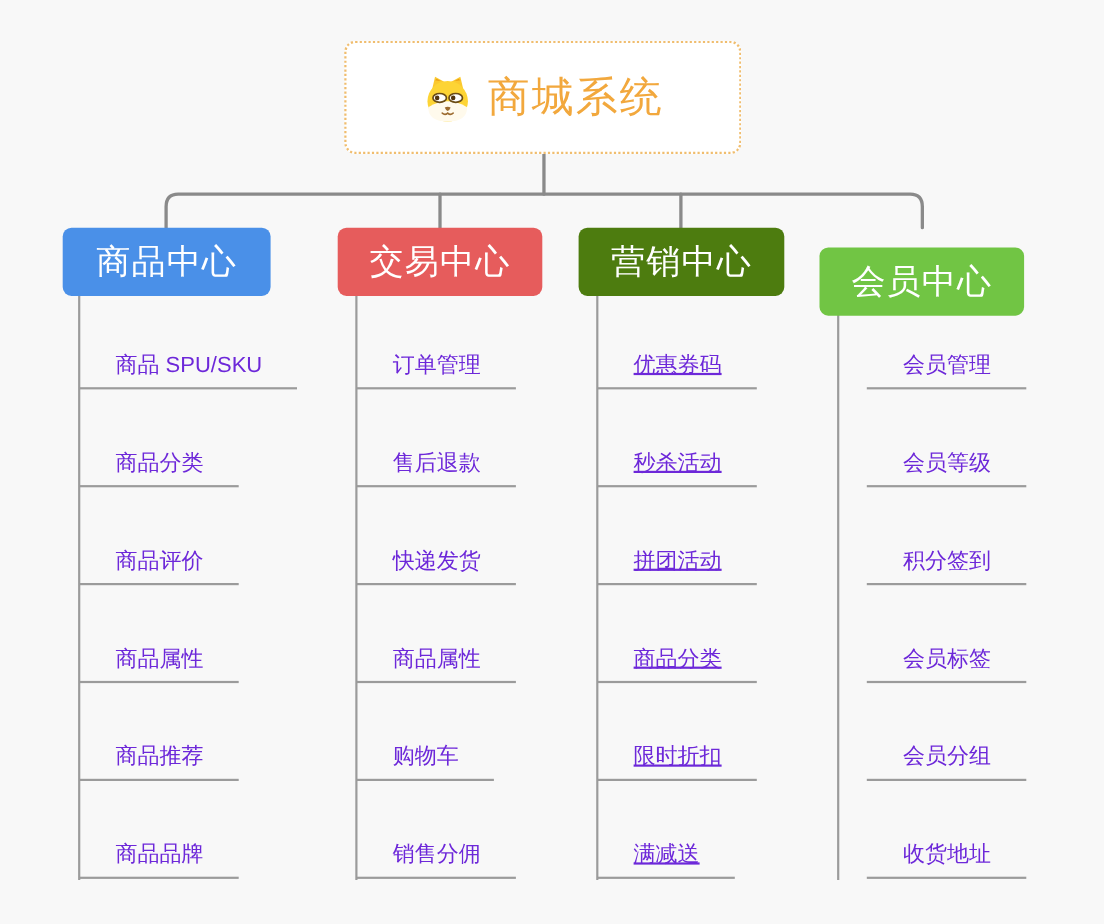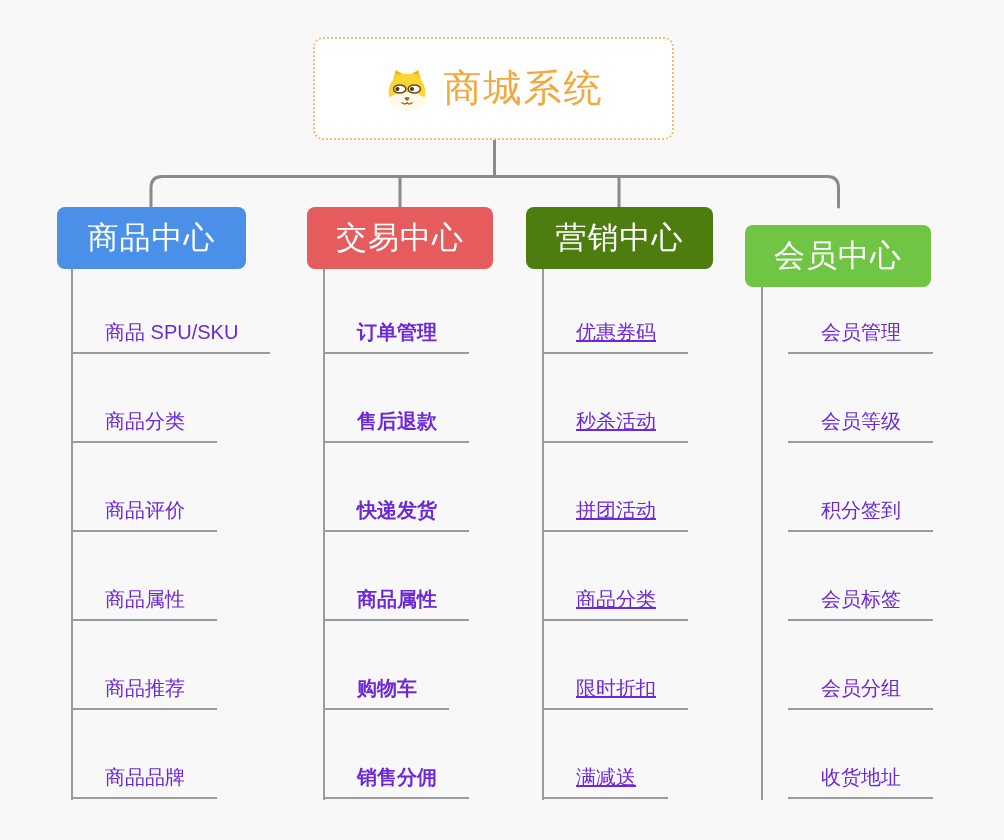--- a/index.html
+++ b/index.html
@@ -33,21 +33,21 @@
   .branch-2{left:526px;width:187px;}
   .branch-3{left:745px;width:186px;margin-top:18px;}
   
   .subtopic{
     position:absolute;z-index:1;
     font-size:20px;line-height:30px;color:#6d28d9;
     padding:0 32px 5px 33px;
     border-bottom:2px solid #9b9b9b;
     white-space:nowrap;
   }
-  .col-0{left:72px;} .col-1{left:324px;font-weight:bold;} .col-2{left:543px;text-decoration:underline;} .col-3{left:788px;}
+  .col-0{left:72px;} .col-1{left:324px;} .col-2{left:543px;text-decoration:underline;} .col-3{left:788px;}
   .row-0{top:317px;} .row-1{top:406px;} .row-2{top:495px;}
   .row-3{top:584px;} .row-4{top:673px;} .row-5{top:762px;}
 </style>
 </head>
 <body>
 
 <svg class="connector-svg" viewBox="0 0 1004 840">
   <g style="stroke: rgb(138, 138, 138);">
     <path class="top-link" d="M494.5 140 V176.5"></path>
     <path class="top-link" d="M151 207 V188 Q151 176.5 162 176.5 H827.5 Q838.5 176.5 838.5 188 V207"></path>

